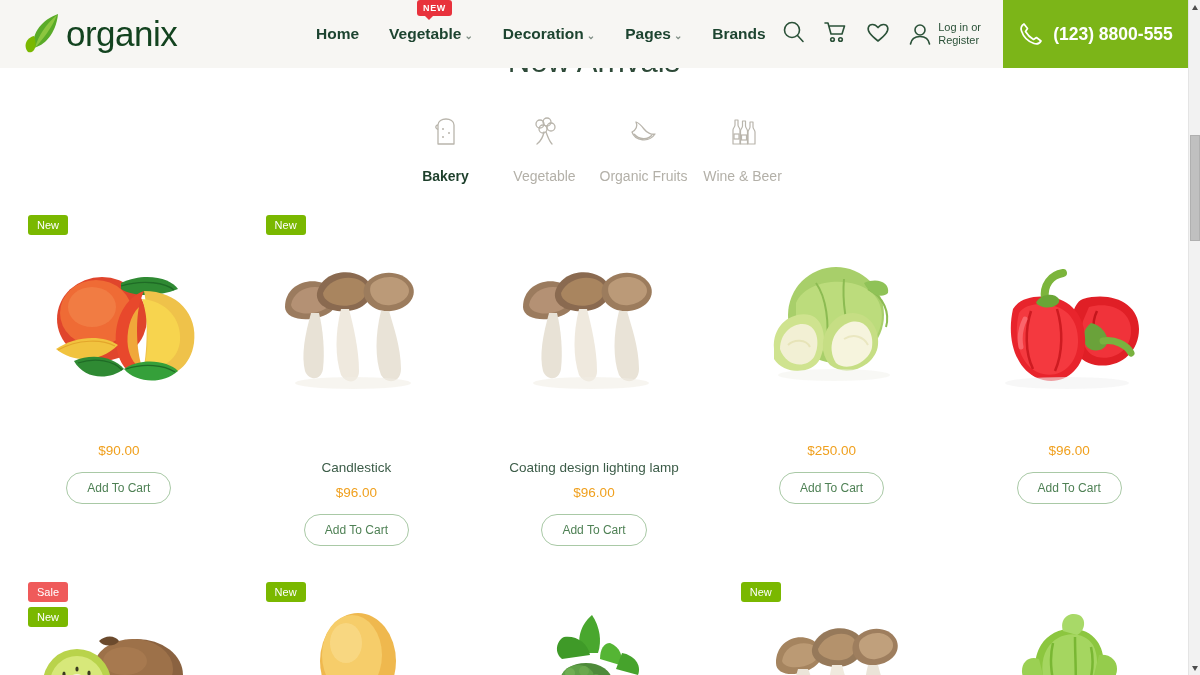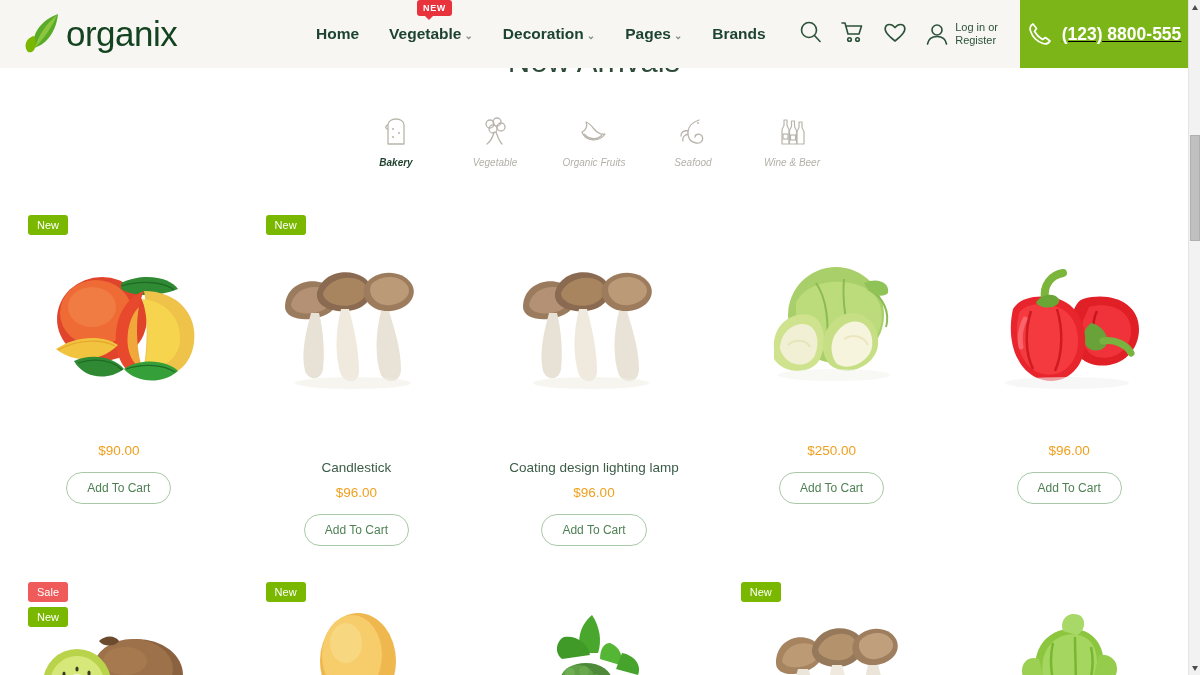--- a/index.html
+++ b/index.html
@@ -37,42 +37,41 @@
     border-top: 4px solid #e8323c;
   }
   .header-right {
     margin-left: auto; display: flex; align-items: center; height: 68px; justify-content: space-between;
   }
   .icon-row { display: flex; align-items: center; gap: 17px; padding-right: 22px; }
   .hicon { cursor: pointer; display: block; }
   .login-block { display: flex; align-items: center; gap: 6px; cursor: pointer; }
   .login-text { font-size: 11px; line-height: 13px; color: #2b5138; }
   .phone-block {
-    background: #7cb518; height: 68px; width: 168px;
+    background: #7cb518; height: 68px; width: 185px;
     display: flex; align-items: center; justify-content: center; gap: 9px;
     cursor: pointer;
-    text-decoration: underline;
   }
   .phone-num { color: #fff; font-size: 17.5px; font-weight: 600; white-space: nowrap; }
 
   
   .section-title {
     position: absolute; top: 44px; left: 0; width: 1188px; text-align: center;
     font-size: 31px; color: #2e4a38; font-weight: 400; z-index: 10;
   }
 
   
   .cats {
     position: absolute; top: 112px; left: 0; width: 1188px;
     display: flex; justify-content: center; gap: 0px;
   }
   .cat { width: 99px; text-align: center; cursor: pointer; }
   .cat-ico { height: 36px; display: flex; align-items: flex-end; justify-content: center; }
   .cat-label {
-    font-size: 10px; font-style: italic; color: #b3b0a8; margin-top: 9px; white-space: nowrap;
+    font-size: 14px; color: #b3b0a8; margin-top: 20px; white-space: nowrap;
   }
   .cat.active .cat-label { color: #1d3f2b; font-weight: 700; }
 
   
   .grid {
     position: absolute; top: 205px; left: 0; width: 1188px;
     display: grid; grid-template-columns: repeat(5, 1fr);
   }
   .card { position: relative; padding-top: 10px; }
   .badges {
@@ -225,30 +224,20 @@
       <div class="cat-ico">
         <svg width="34" height="32" viewBox="0 0 34 32" fill="none" stroke="#b9b5ac" stroke-width="1.3">
           <path d="M5 16 C8 25 22 27 28 18 C25 19 20 17 17 13 C14 9 12 7 9 6 C11 10 9 14 5 16 Z" stroke-linejoin="round"></path>
           <path d="M7 18 C12 24 21 24 25 19"></path>
         </svg>
       </div>
       <div class="cat-label">Organic Fruits</div>
     </div>
     <div class="cat">
       <div class="cat-ico">
-        <svg width="32" height="32" viewBox="0 0 32 32" fill="none" stroke="#b9b5ac" stroke-width="1.3">
-          <path d="M22 4 C16 6 12 10 11 15 C10 21 13 26 19 27 C24 28 27 24 25 20 C23 17 18 18 18 21" stroke-linecap="round" stroke-linejoin="round"></path>
-          <path d="M11 15 C7 14 4 16 4 20 M11 18 C7 19 5 22 6 25" stroke-linecap="round"></path>
-          <circle cx="21" cy="7" r="0.9" fill="#b9b5ac" stroke="none"></circle>
-        </svg>
-      </div>
-      <div class="cat-label">Seafood</div>
-    </div>
-    <div class="cat">
-      <div class="cat-ico">
         <svg width="32" height="32" viewBox="0 0 32 32" fill="none" stroke="#b9b5ac" stroke-width="1.2">
           <path d="M6 28 L6 14 C6 12 8 11 8 9 L8 4 L11 4 L11 9 C11 11 13 12 13 14 L13 28 Z" stroke-linejoin="round"></path>
           <path d="M13.5 28 L13.5 15 C13.5 13 15.5 12 15.5 10 L15.5 5 L18.5 5 L18.5 10 C18.5 12 20.5 13 20.5 15 L20.5 28 Z" stroke-linejoin="round"></path>
           <path d="M21 28 L21 16 C21 14 23 13 23 11 L23 6 L26 6 L26 11 C26 13 28 14 28 16 L28 28 Z" stroke-linejoin="round"></path>
           <rect x="7" y="18" width="5" height="5"></rect>
             <rect x="14.5" y="19" width="5" height="5"></rect>
         </svg>
       </div>
       <div class="cat-label">Wine &amp; Beer</div>
     </div>

